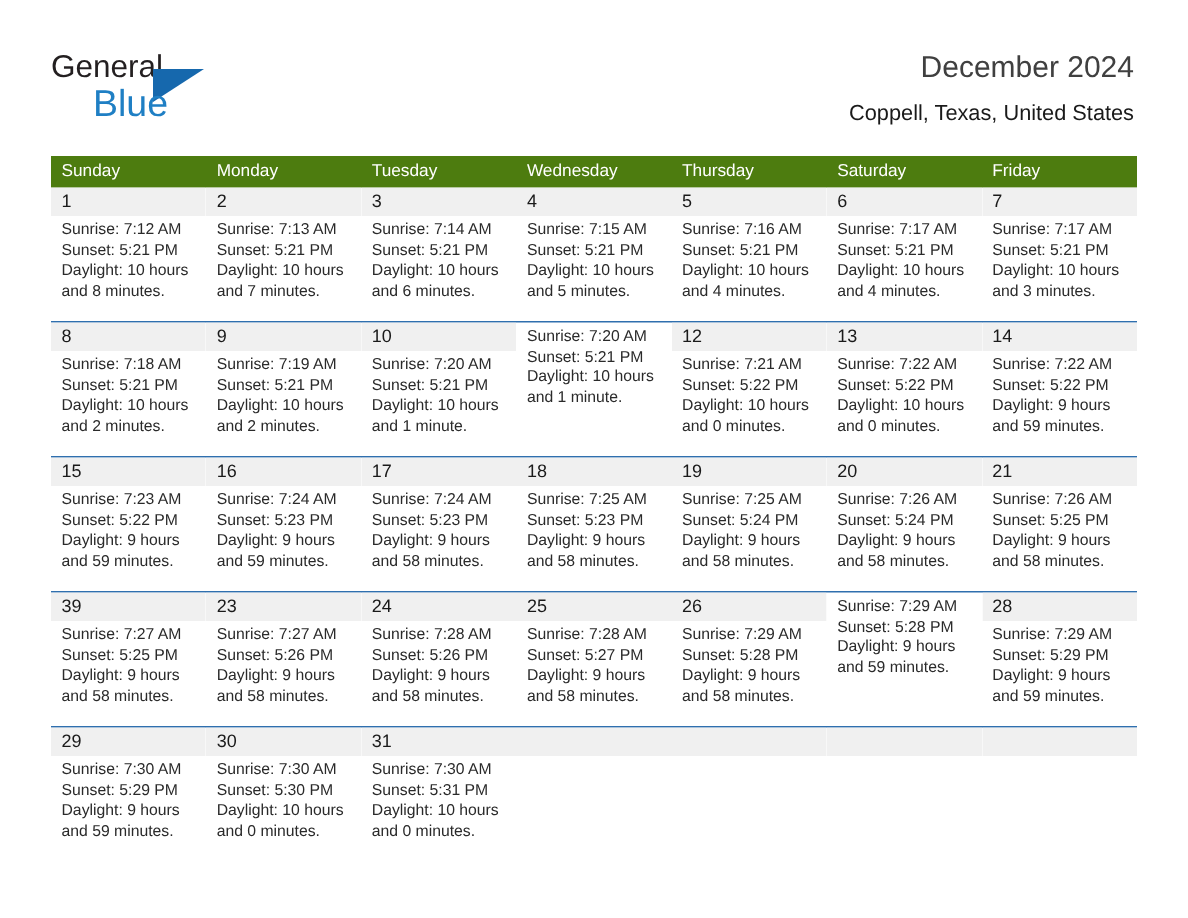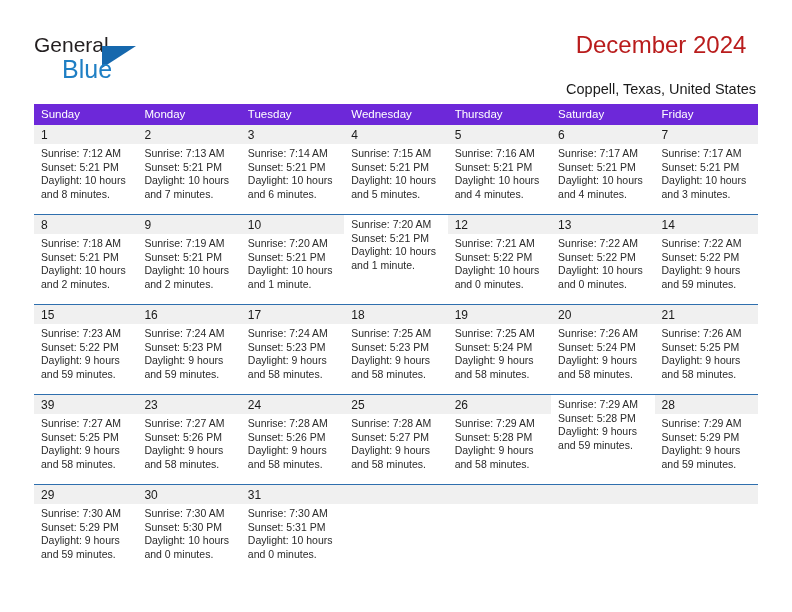--- a/index.html
+++ b/index.html
@@ -62,46 +62,45 @@
     border-bottom: 22px solid transparent;
   }
 
   .title-block {
     position: absolute;
     right: 36px;
     top: 28px;
     text-align: right;
   }
   .cal-title {
-    font-size: 24px;
+    font-size: 20px;
     font-weight: normal;
-    color: #b91c1c;
+    color: #404040;
     line-height: 34px;
     white-space: nowrap;
-    text-align: center;
   }
   .cal-subtitle {
-    margin-top: 18px;
+    margin-top: 5px;
     font-size: 14.5px;
     color: #1a1a1a;
     line-height: 18px;
     white-space: nowrap;
   }
 
   
   .calendar {
     position: absolute;
     left: 34px;
     top: 104px;
     width: 724px;
   }
   .weekday-row {
     display: flex;
     width: 724px;
-    background: #6d28d9;
+    background: #4d7c0f;
   }
   .weekday {
     flex: 1 1 0;
     box-sizing: border-box;
     height: 21px;
     line-height: 21px;
     padding-left: 7px;
     font-size: 11.5px;
     color: #ffffff;
     white-space: nowrap;

